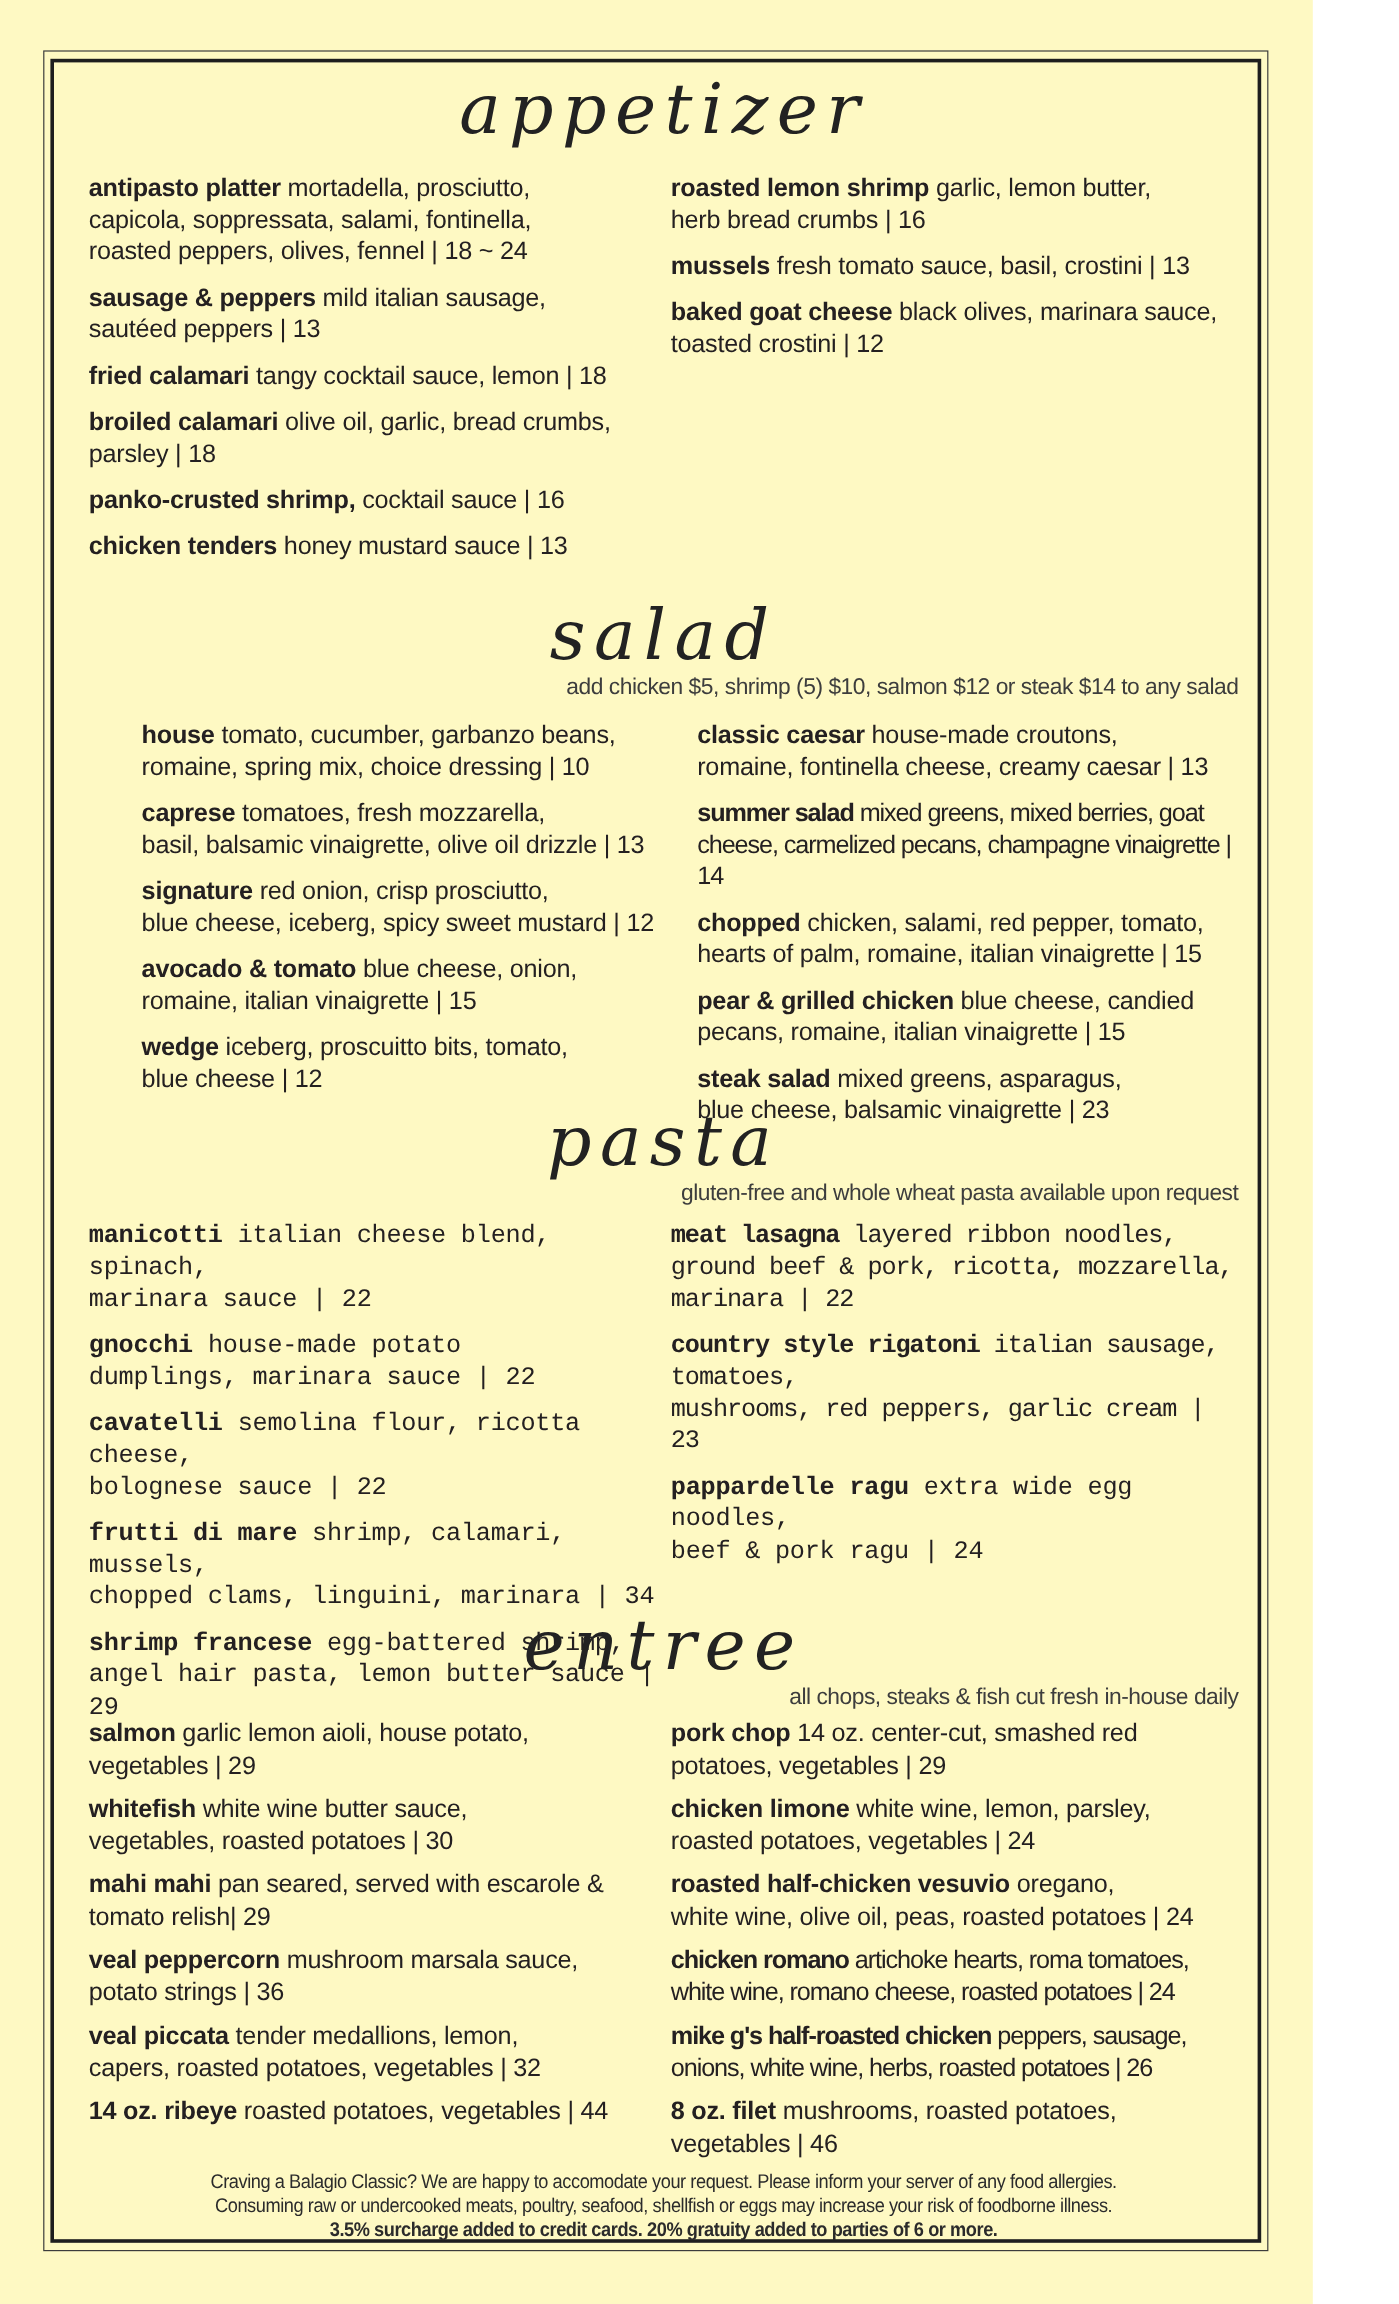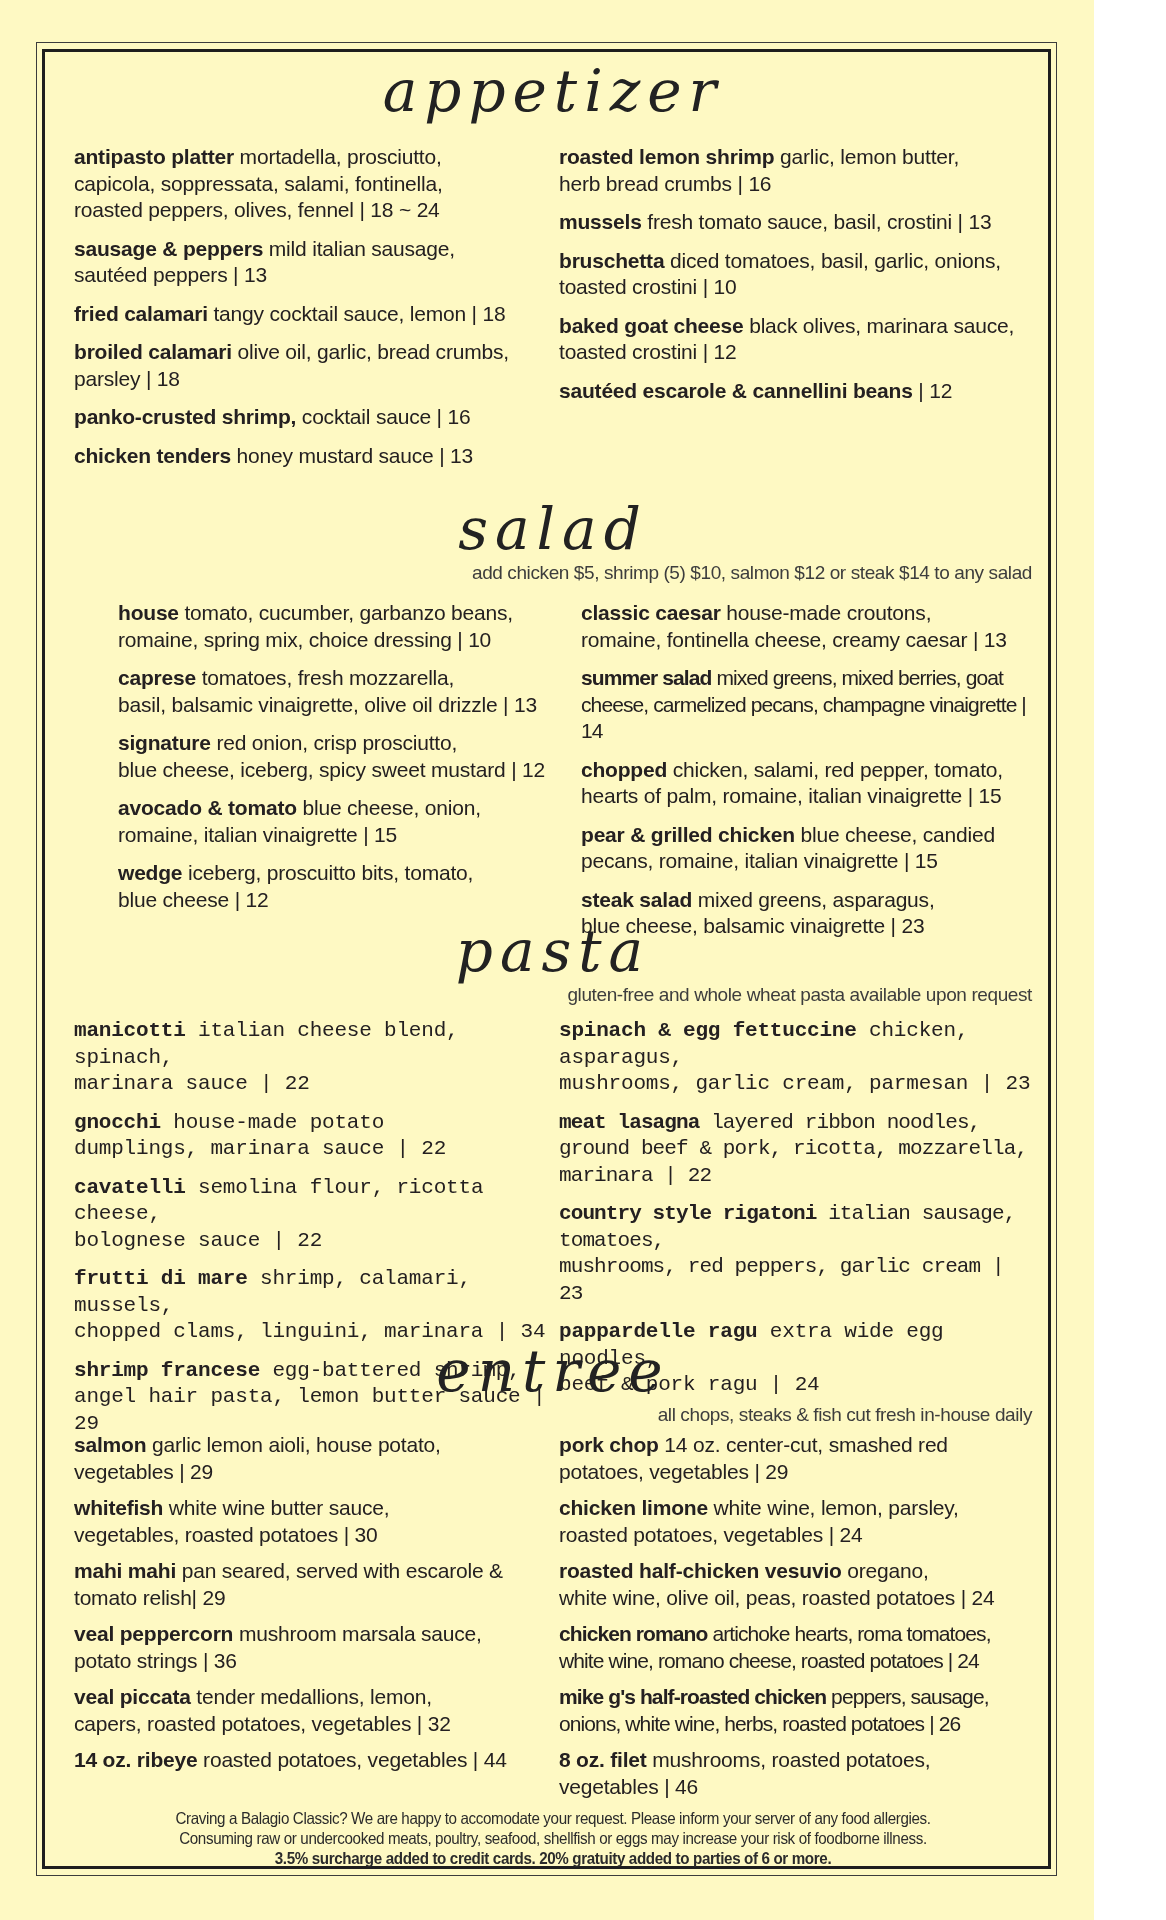--- a/index.html
+++ b/index.html
@@ -76,25 +76,22 @@
             <p class="item"><strong class="item-name">fried calamari</strong> <span class="item-desc">tangy cocktail sauce, lemon | 18</span></p>
             <p class="item"><strong class="item-name">broiled calamari</strong> <span class="item-desc">olive oil, garlic, bread crumbs,
 parsley | 18</span></p>
             <p class="item"><strong class="item-name">panko-crusted shrimp,</strong> <span class="item-desc">cocktail sauce | 16</span></p>
             <p class="item"><strong class="item-name">chicken tenders</strong> <span class="item-desc">honey mustard sauce | 13</span></p>
           </div>
           <div class="col">
             <p class="item"><strong class="item-name">roasted lemon shrimp</strong> <span class="item-desc">garlic, lemon butter,
 herb bread crumbs | 16</span></p>
             <p class="item"><strong class="item-name">mussels</strong> <span class="item-desc">fresh tomato sauce, basil, crostini | 13</span></p>
-            <p class="item"><strong class="item-name">bruschetta</strong> <span class="item-desc">diced tomatoes, basil, garlic, onions,
-toasted crostini | 10</span></p>
             <p class="item"><strong class="item-name">baked goat cheese</strong> <span class="item-desc">black olives, marinara sauce,
 toasted crostini | 12</span></p>
-            <p class="item"><strong class="item-name">sautéed escarole &amp; cannellini beans</strong> <span class="item-desc">| 12</span></p>
           </div>
         </div>
     </div>
 
     <div class="section" id="sec-salad">
       <h2 class="script-title">salad</h2>
       <p class="section-note">add chicken $5,  shrimp (5) $10, salmon $12 or steak $14 to any salad</p>
       <div class="cols">
           <div class="col">
             <p class="item"><strong class="item-name">house</strong> <span class="item-desc">tomato, cucumber, garbanzo beans,
@@ -133,22 +130,20 @@
             <p class="item"><strong class="item-name">gnocchi</strong> <span class="item-desc">house-made potato
 dumplings, marinara sauce | 22</span></p>
             <p class="item"><strong class="item-name">cavatelli</strong> <span class="item-desc">semolina flour, ricotta cheese,
 bolognese sauce | 22</span></p>
             <p class="item"><strong class="item-name">frutti di mare</strong> <span class="item-desc">shrimp, calamari, mussels,
 chopped clams, linguini, marinara  | 34</span></p>
             <p class="item"><strong class="item-name">shrimp francese</strong> <span class="item-desc">egg-battered shrimp,
 angel hair pasta, lemon butter sauce | 29</span></p>
           </div>
           <div class="col">
-            <p class="item"><strong class="item-name">spinach &amp; egg fettuccine</strong> <span class="item-desc">chicken, asparagus,
-mushrooms, garlic cream, parmesan | 23</span></p>
             <p class="item tight"><strong class="item-name">meat lasagna</strong> <span class="item-desc">layered ribbon noodles,
 ground beef &amp; pork, ricotta, mozzarella, marinara | 22</span></p>
             <p class="item tight"><strong class="item-name">country style rigatoni</strong> <span class="item-desc">italian sausage, tomatoes,
 mushrooms, red peppers, garlic cream | 23</span></p>
             <p class="item"><strong class="item-name">pappardelle ragu</strong> <span class="item-desc">extra wide egg noodles,
 beef &amp; pork ragu | 24</span></p>
           </div>
         </div>
     </div>
 

